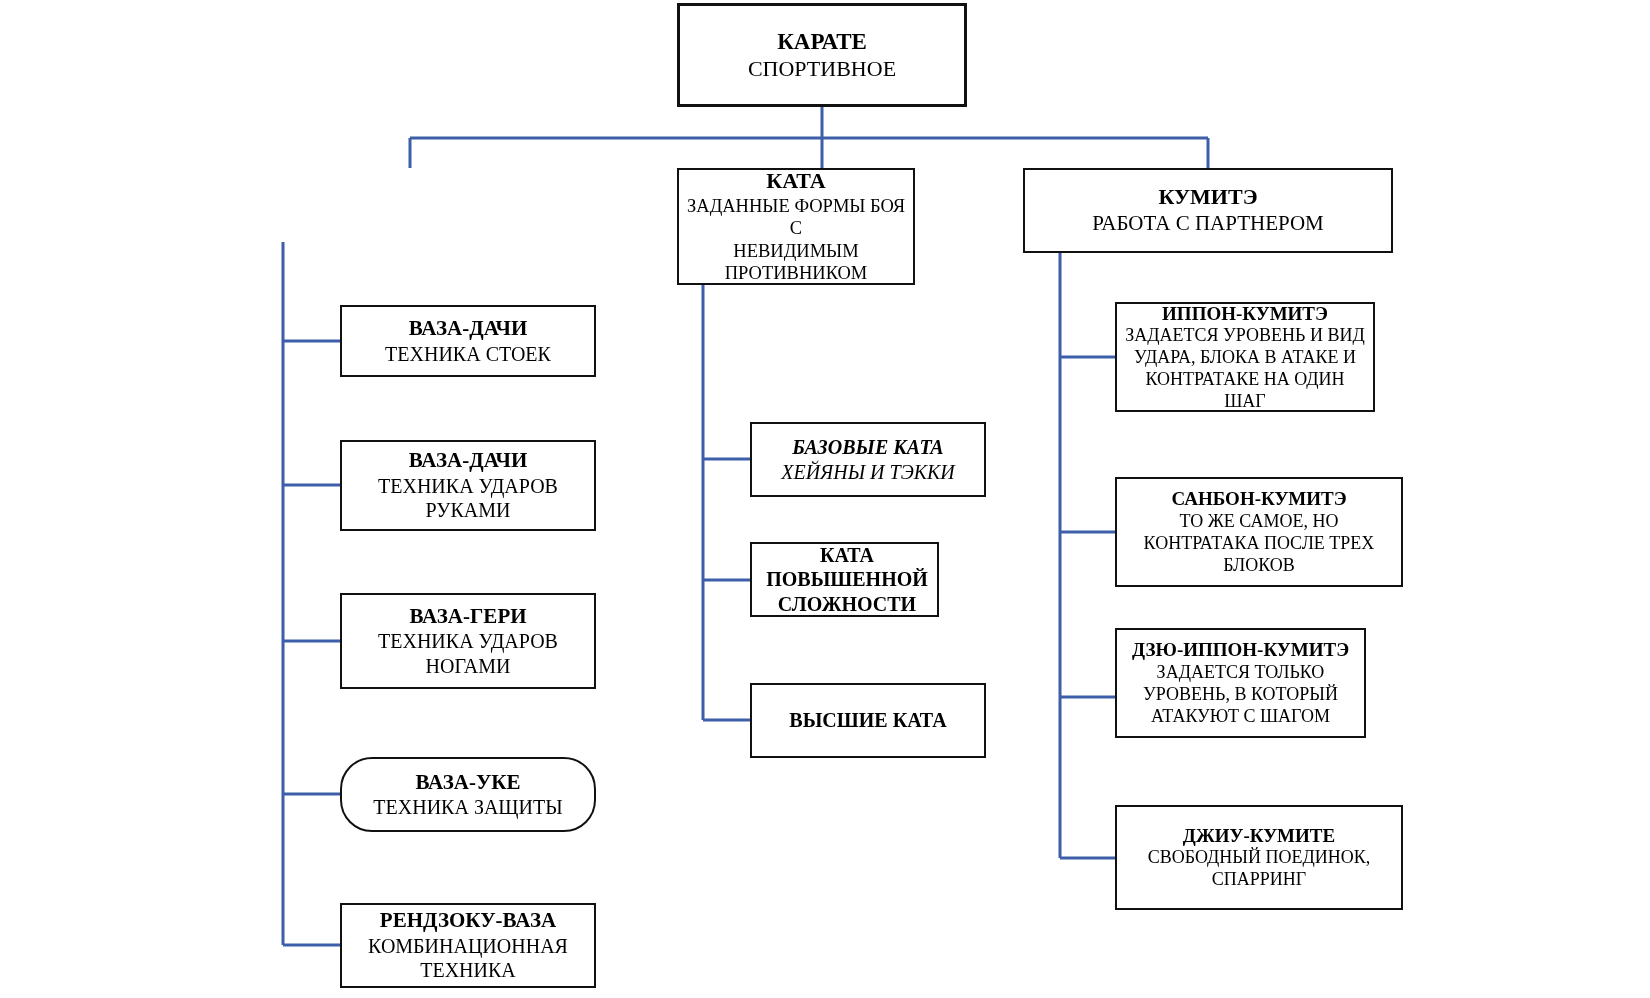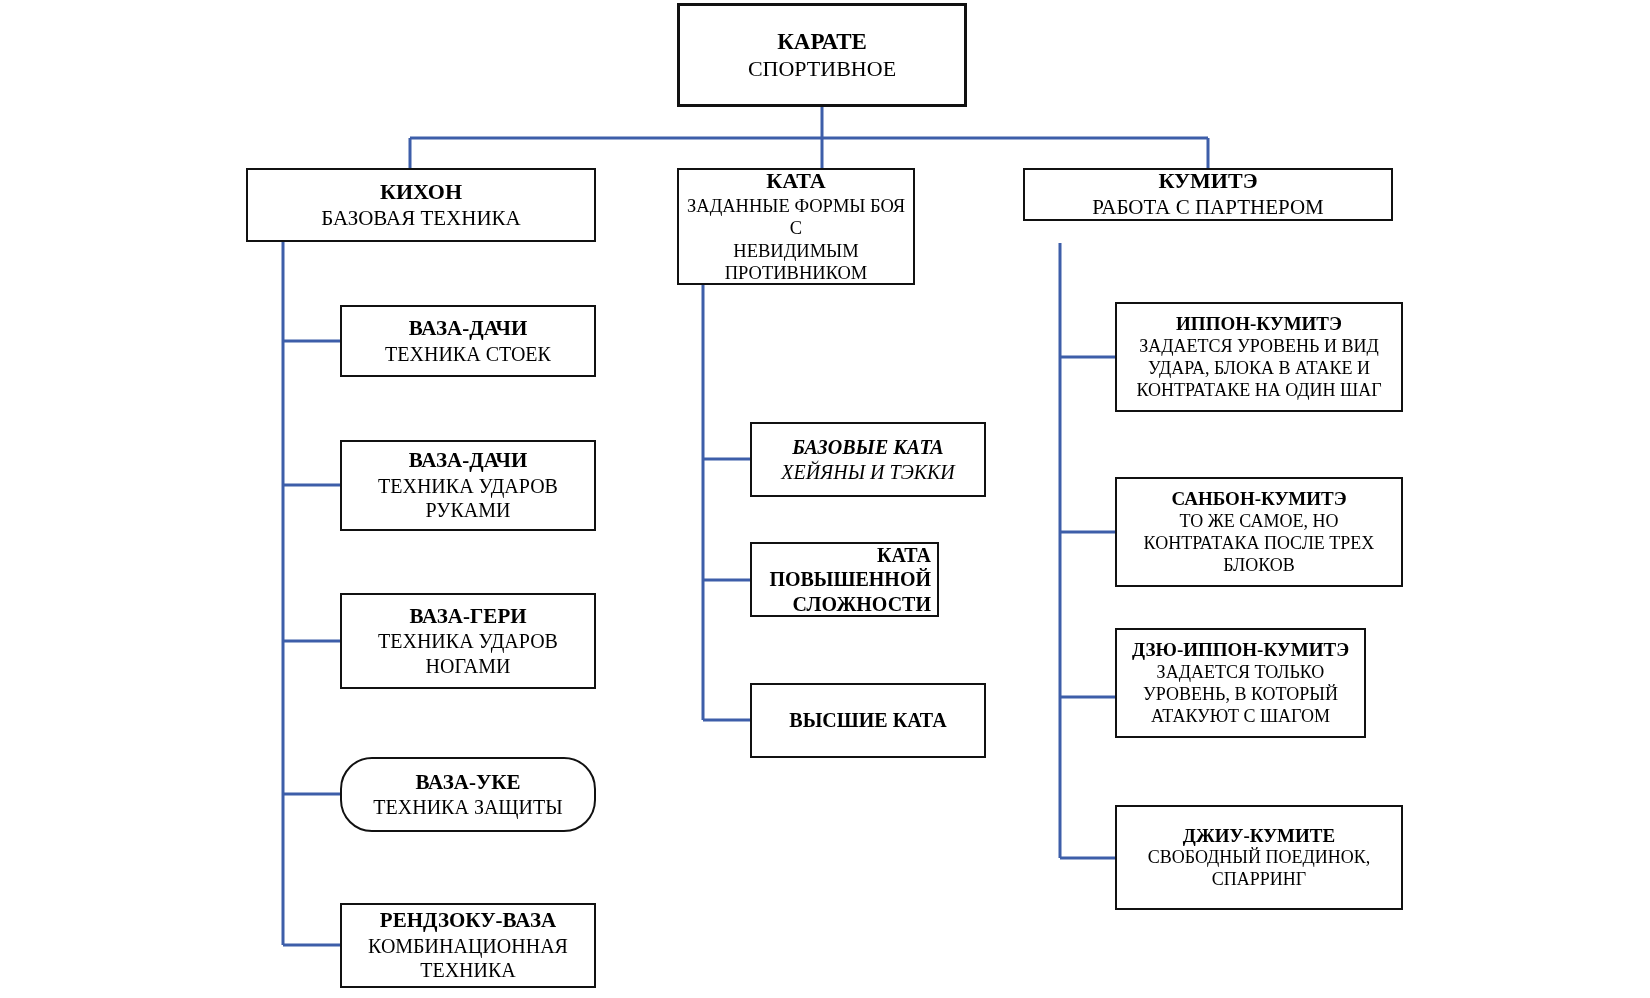--- a/index.html
+++ b/index.html
@@ -29,21 +29,21 @@
     background: #ffffff;
     border: 2px solid var(--box_border, #111111);
     display: flex;
     flex-direction: column;
     justify-content: center;
     align-items: center;
     text-align: center;
     padding: 2px 6px;
     line-height: 1.22;
   }
-  .node .t { font-weight: bold; white-space: pre-line; text-align: right; }
+  .node .t { font-weight: bold; white-space: pre-line; }
   .node .s { white-space: pre-line; }
 
   .col-root { border-width: 3px; }
   .col-root .t { font-size: 23px; }
   .col-root .s { font-size: 22px; }
 
   .col-branch .t { font-size: 22px; }
   .col-branch .s { font-size: 21px; }
   .node-kata .s { font-size: 18.5px; }
 
@@ -66,33 +66,29 @@
     <path d="M283 242 V945 M283 341 H340 M283 485 H340 M283 641 H340 M283 794 H340 M283 945 H340"></path>
     <path d="M703 285 V720 M703 459 H750 M703 580 H750 M703 720 H750"></path>
     <path d="M1060 243 V858 M1060 357 H1115 M1060 532 H1115 M1060 697 H1115 M1060 858 H1115"></path>
   </svg>
 
   <div class="node col-root" style="left:677px; top:3px; width:290px; height:104px;">
     <div class="t">КАРАТЕ</div>
     <div class="s">СПОРТИВНОЕ</div>
   </div>
 
-  <div class="node col-branch" style="left:246px; top:168px; width:350px; height:74px;">
-    <div class="t">КИХОН</div>
-    <div class="s">БАЗОВАЯ ТЕХНИКА</div>
-  </div>
 
   <div class="node col-branch node-kata" style="left:677px; top:168px; width:238px; height:117px;">
     <div class="t">КАТА</div>
     <div class="s">ЗАДАННЫЕ ФОРМЫ БОЯ С
 НЕВИДИМЫМ
 ПРОТИВНИКОМ</div>
   </div>
 
-  <div class="node col-branch" style="left:1023px; top:168px; width:370px; height:53px;">
+  <div class="node col-branch" style="left:1023px; top:168px; width:370px; height:85px;">
     <div class="t">КУМИТЭ</div>
     <div class="s">РАБОТА С ПАРТНЕРОМ</div>
   </div>
 
   <div class="node col-left" style="left:340px; top:305px; width:256px; height:72px;">
     <div class="t">ВАЗА-ДАЧИ</div>
     <div class="s">ТЕХНИКА СТОЕК</div>
   </div>
 
   <div class="node col-left" style="left:340px; top:440px; width:256px; height:91px;">
@@ -127,21 +123,21 @@
     <div class="t">КАТА ПОВЫШЕННОЙ
 СЛОЖНОСТИ</div>
     <div class="s"></div>
   </div>
 
   <div class="node col-mid" style="left:750px; top:683px; width:236px; height:75px;">
     <div class="t">ВЫСШИЕ КАТА</div>
     <div class="s"></div>
   </div>
 
-  <div class="node col-right" style="left:1115px; top:302px; width:288px; height:110px;">
+  <div class="node col-right" style="left:1115px; top:302px; width:260px; height:110px;">
     <div class="t">ИППОН-КУМИТЭ</div>
     <div class="s">ЗАДАЕТСЯ УРОВЕНЬ И ВИД
 УДАРА, БЛОКА В АТАКЕ И
 КОНТРАТАКЕ НА ОДИН ШАГ</div>
   </div>
 
   <div class="node col-right" style="left:1115px; top:477px; width:288px; height:110px;">
     <div class="t">САНБОН-КУМИТЭ</div>
     <div class="s">ТО ЖЕ САМОЕ, НО
 КОНТРАТАКА ПОСЛЕ ТРЕХ

